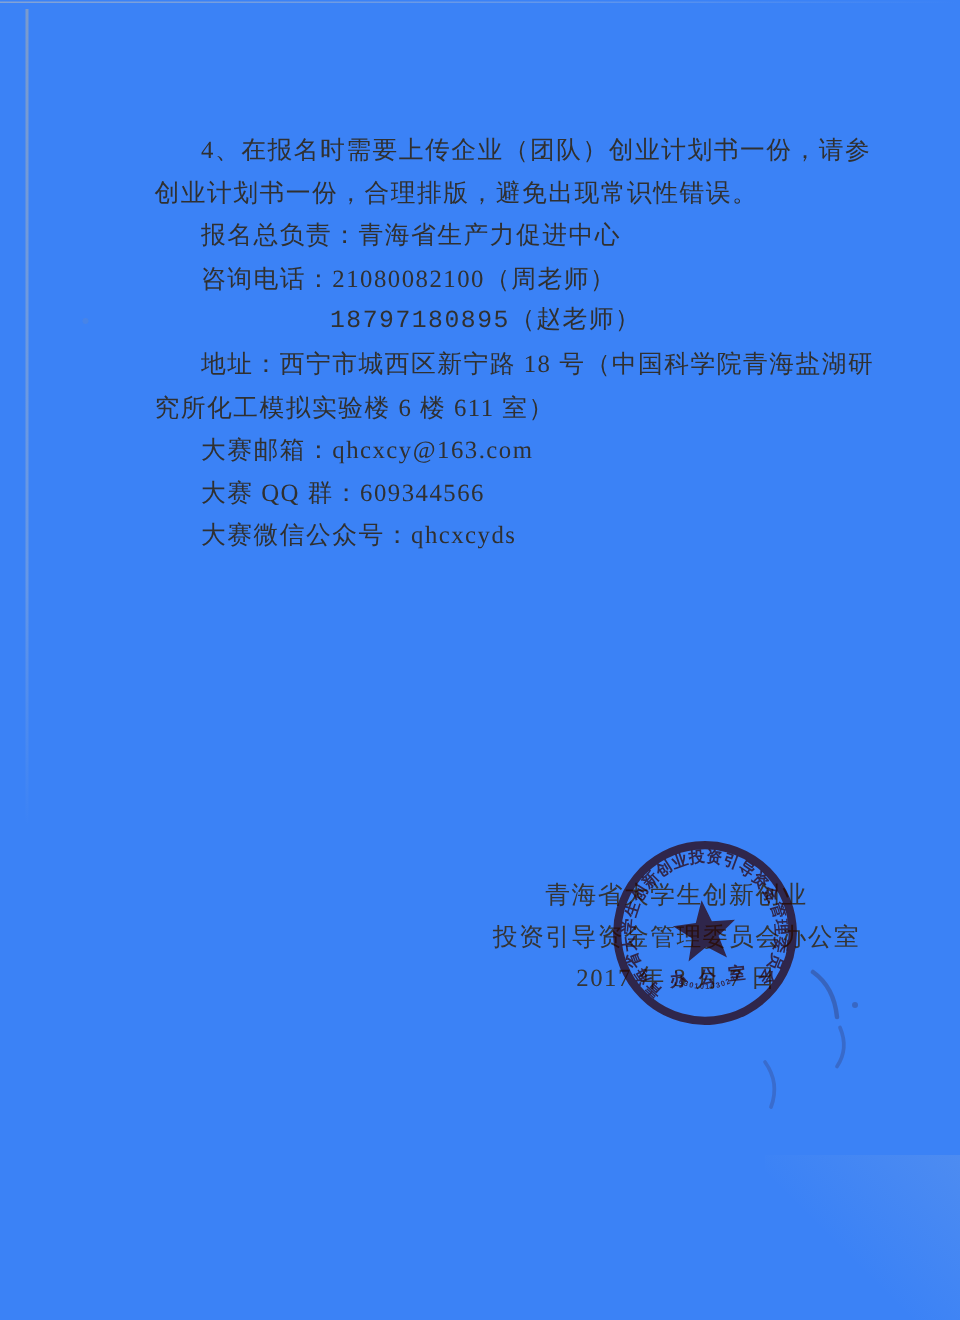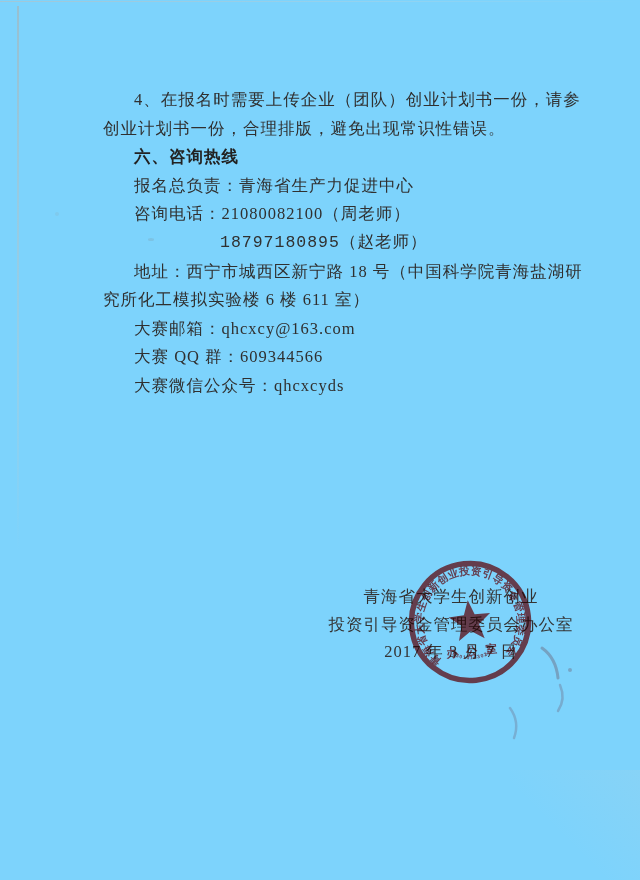--- a/index.html
+++ b/index.html
@@ -1,21 +1,21 @@
 <!DOCTYPE html>
 <html><head>
 <meta charset="utf-8">
 <style>
   * { margin: 0; padding: 0; box-sizing: border-box; }
   html, body { background: #ffffff; }
   .page {
     position: relative;
     width: 640px;
     height: 880px;
-    background: #7dd3fc;
+    background: #3b82f6;
     overflow: hidden;
     font-family: "Liberation Serif", "DejaVu Serif", serif;
     color: #333;
   }
   
   .scan-top-line {
     position: absolute; top: 1px; left: 0; width: 100%; height: 1px;
     background: linear-gradient(90deg, rgba(190,190,186,.55), rgba(210,210,206,.25) 60%, rgba(210,210,206,0));
   }
   .scan-left-line {
@@ -89,21 +89,20 @@
 
   <div class="scan-top-line"></div>
   <div class="scan-left-line"></div>
   <div class="scan-smudge-1"></div>
   <div class="scan-smudge-2"></div>
   <div class="scan-shade-bottom-right"></div>
 
   <div class="body-text">
     <div class="line indent">4、在报名时需要上传企业（团队）创业计划书一份，请参</div>
     <div class="line">创业计划书一份，合理排版，避免出现常识性错误。</div>
-    <div class="line indent bold">六、咨询热线</div>
     <div class="line indent">报名总负责：青海省生产力促进中心</div>
     <div class="line indent">咨询电话：21080082100（周老师）</div>
     <div class="line phone2">18797180895（赵老师）</div>
     <div class="line indent">地址：西宁市城西区新宁路 18 号（中国科学院青海盐湖研</div>
     <div class="line">究所化工模拟实验楼 6 楼 611 室）</div>
     <div class="line indent">大赛邮箱：qhcxcy@163.com</div>
     <div class="line indent">大赛 QQ 群：609344566</div>
     <div class="line indent">大赛微信公众号：qhcxcyds</div>
   </div>
 

